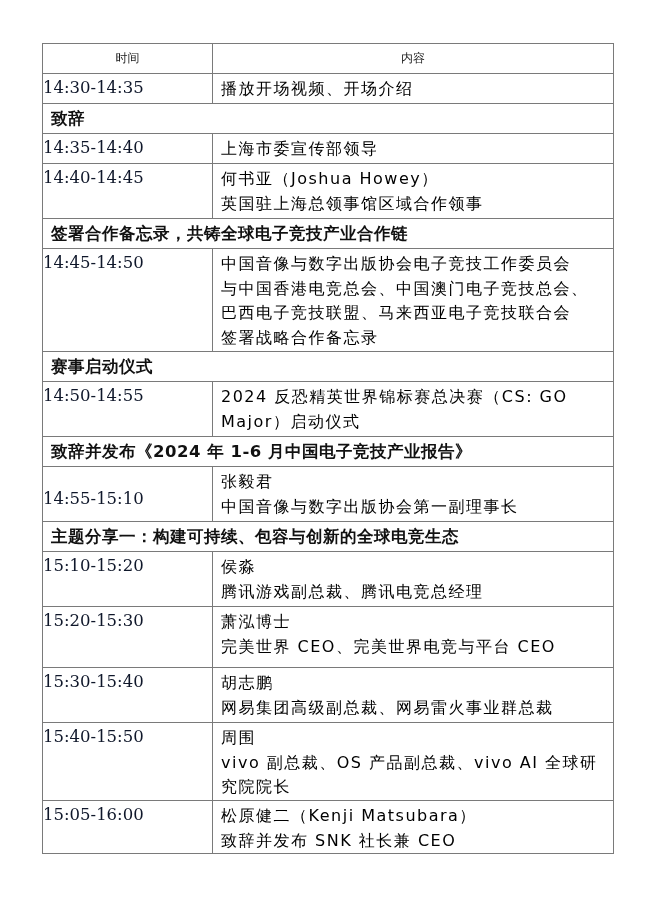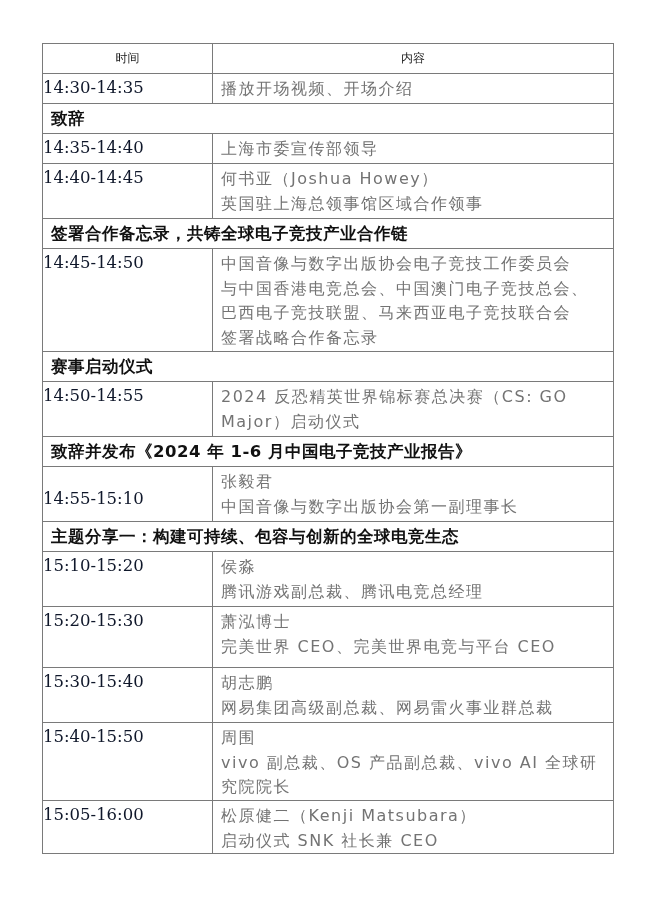--- a/index.html
+++ b/index.html
@@ -13,21 +13,21 @@
     .hdr th { height: 29px; font-weight: normal; font-size: 12px; color: #222;
               text-align: center; vertical-align: middle;
               font-family: "DejaVu Sans", "Liberation Sans", sans-serif; }
     .sec td { height: 29px; font-weight: bold; font-size: 16.5px; color: #111;
               padding-left: 8px; vertical-align: middle; white-space: nowrap;
               font-family: "DejaVu Sans", "Liberation Sans", sans-serif; letter-spacing: 0.5px; }
     .item td.time { vertical-align: top; font-size: 16.5px;
                     padding-top: 4px; color: #0f172a; }
     .item td.time.mid { vertical-align: middle; padding-top: 8px; }
     .item td.content { padding-left: 8px; padding-top: 3px; vertical-align: top;
-                       font-size: 16px; line-height: 24.5px; color: #737373;
+                       font-size: 16px; line-height: 24.5px; color: #000000;
                        font-family: "DejaVu Sans", "Liberation Sans", sans-serif;
                        letter-spacing: 1.5px; }
     .line { display: block; white-space: nowrap; }
   </style>
 </head>
 <body>
 
 <table class="agenda">
   <colgroup>
       <col class="c-time">
@@ -127,17 +127,17 @@
     <td class="content">
       <span class="line">周围</span>
       <span class="line">vivo 副总裁、OS 产品副总裁、vivo AI 全球研</span>
       <span class="line">究院院长</span>
     </td>
   </tr>
   <tr class="item" style="height:53px">
     <td class="time">15:05-16:00</td>
     <td class="content">
       <span class="line">松原健二（Kenji Matsubara）</span>
-      <span class="line">启动仪式 SNK 社长兼 CEO</span>
+      <span class="line">致辞并发布 SNK 社长兼 CEO</span>
     </td>
   </tr>
 </tbody>
   </table>
 
 </body></html>

